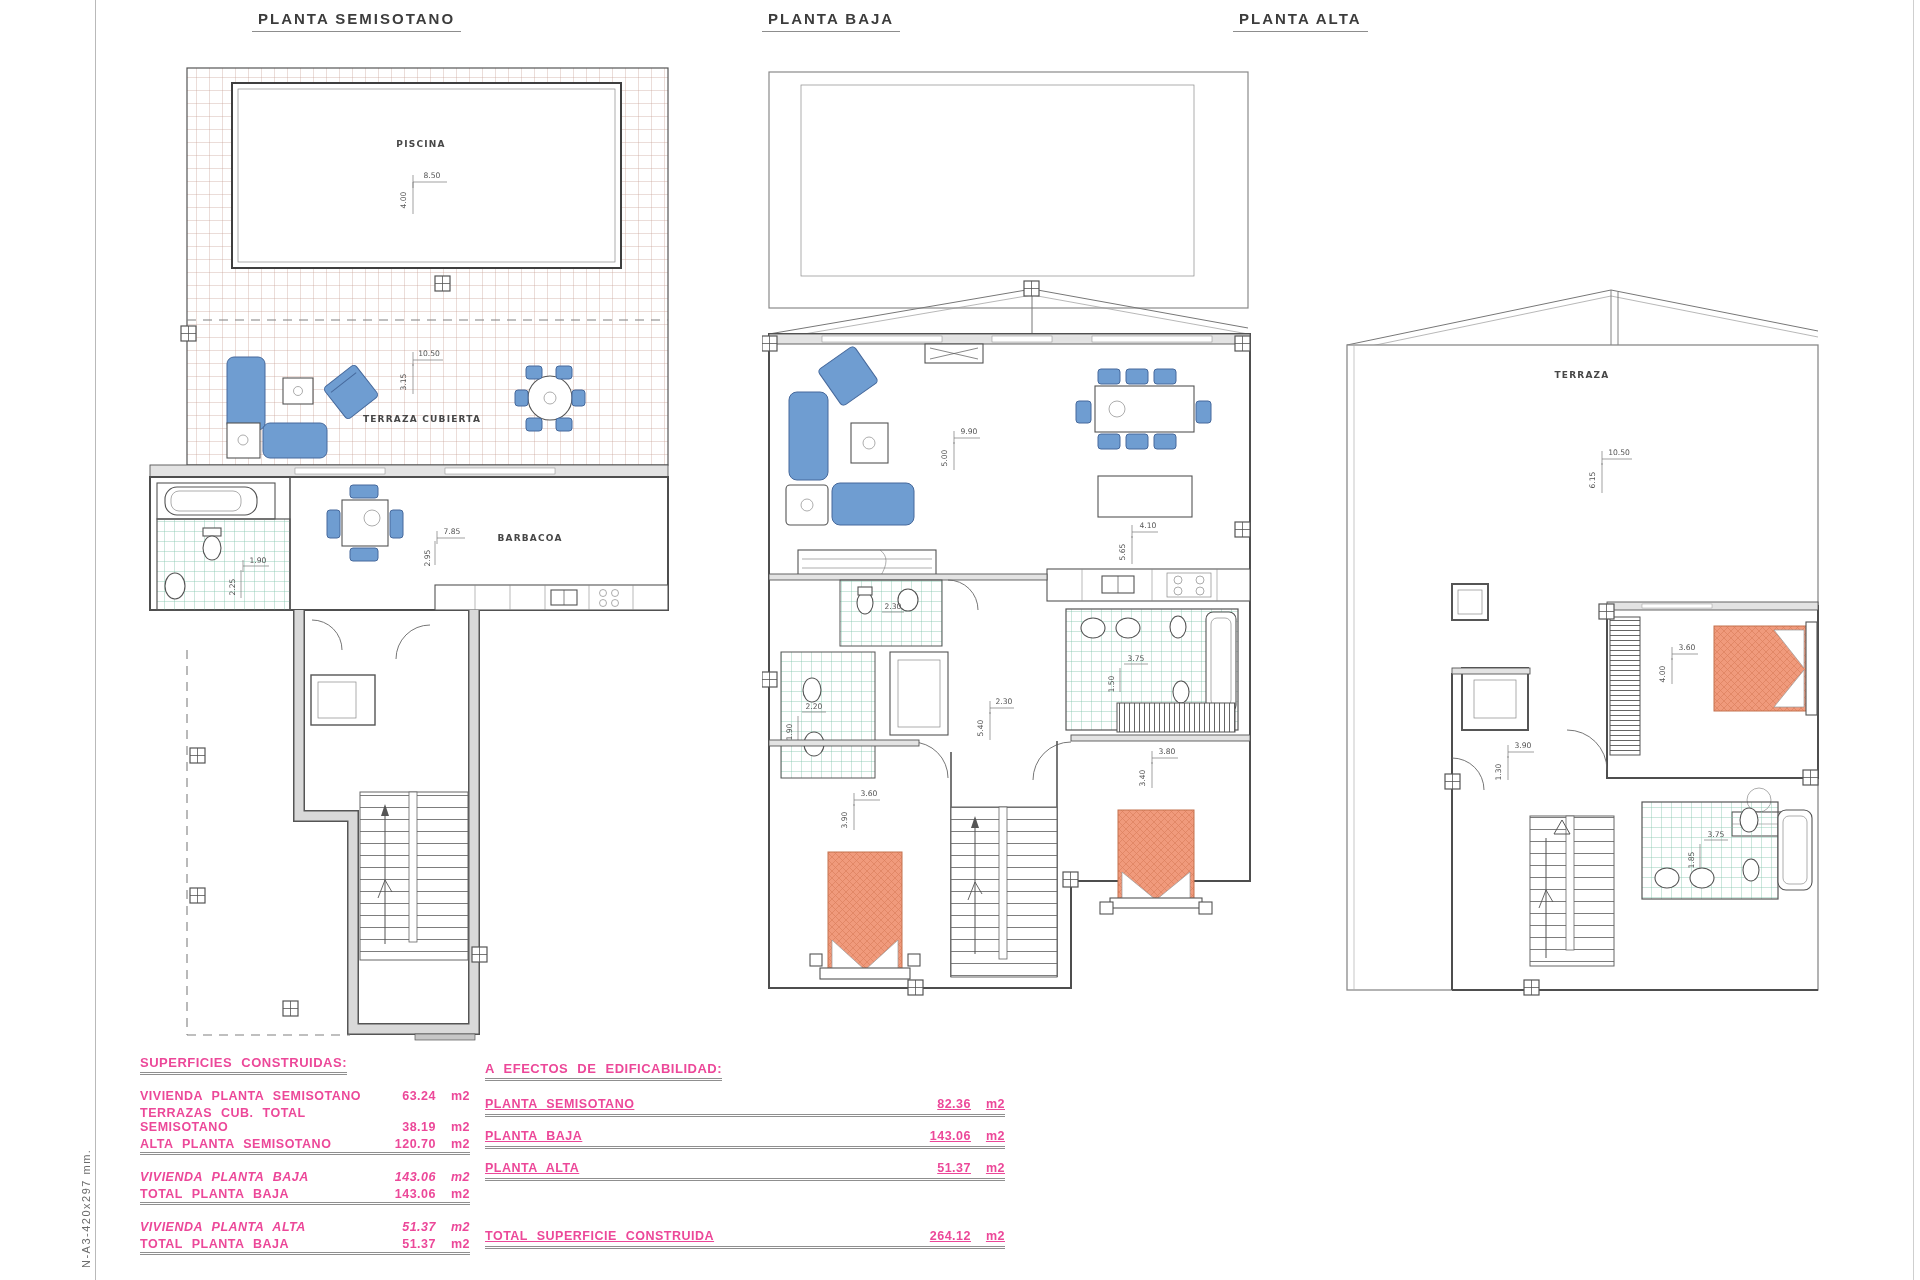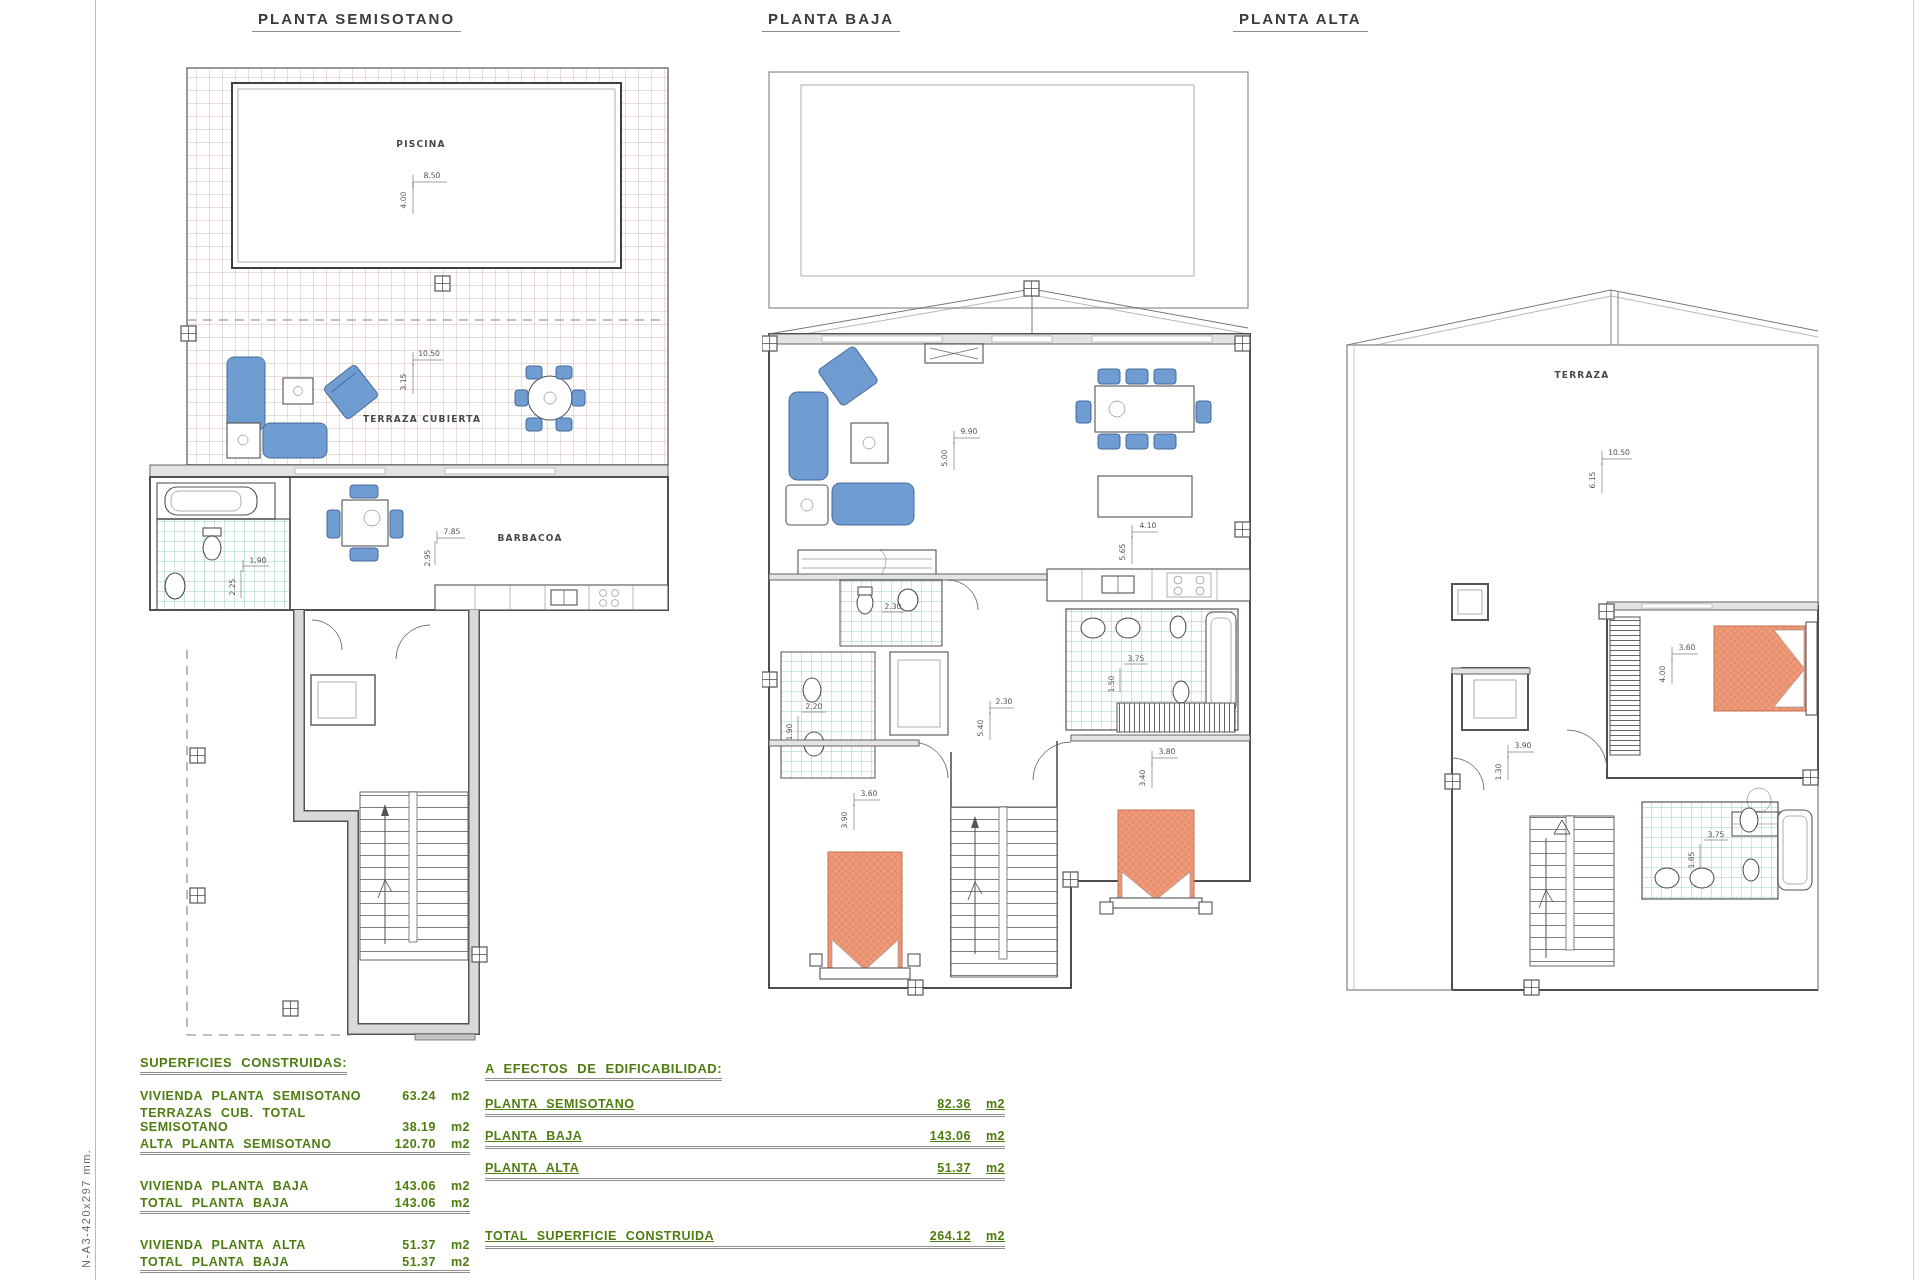--- a/index.html
+++ b/index.html
@@ -14,28 +14,28 @@
   svg text{font-family:"DejaVu Sans","Liberation Sans",sans-serif;fill:#474747;}
   .rl{font-size:9px;font-weight:bold;letter-spacing:1.2px;text-anchor:middle;}
   .dm{font-size:7.6px;fill:#555;text-anchor:middle;}
   .dln{stroke:#7a7a7a;stroke-width:0.7;fill:none;}
   .fblue{fill:#6f9dd1;stroke:#46699c;stroke-width:1;}
   .wht{fill:#fff;stroke:#545454;stroke-width:1.1;}
   .thin{fill:none;stroke:#8a8a8a;stroke-width:0.7;}
   .wall{fill:#e3e3e3;stroke:#555;stroke-width:0.9;}
   .arc{fill:none;stroke:#666;stroke-width:0.9;}
   
-  .tbl{position:absolute;color:#4d7c0f;font-weight:bold;font-size:12.5px;letter-spacing:0.5px;word-spacing:5px;}
+  .tbl{position:absolute;color:#ec4899;font-weight:bold;font-size:12.5px;letter-spacing:0.5px;word-spacing:5px;}
   .tbl-title{display:inline-block;border-bottom:3px double #8f8f8f;padding-bottom:2px;margin-bottom:12px;font-size:13px;}
   .trow{display:flex;align-items:flex-end;padding:2px 0 1px 0;}
   .trow .lab{flex:1;}
   .trow .val{width:58px;text-align:right;}
   .trow .unit{width:34px;text-align:right;}
   .rule{border-bottom:3px double #8f8f8f;}
-  .gap{margin-top:22px;}
+  .gap{margin-top:13px;font-style:italic;}
   .tbl-b .trow{padding:4px 0 3px 0;margin-bottom:8px;}
 </style>
 </head>
 <body>
 
 <div id="page">
 
   <div class="vrule" style="left:95px;"></div>
   <div class="vrule" style="left:1913px;background:#cfcfcf;"></div>
   <div class="side-note">N-A3-420x297  mm.</div>

